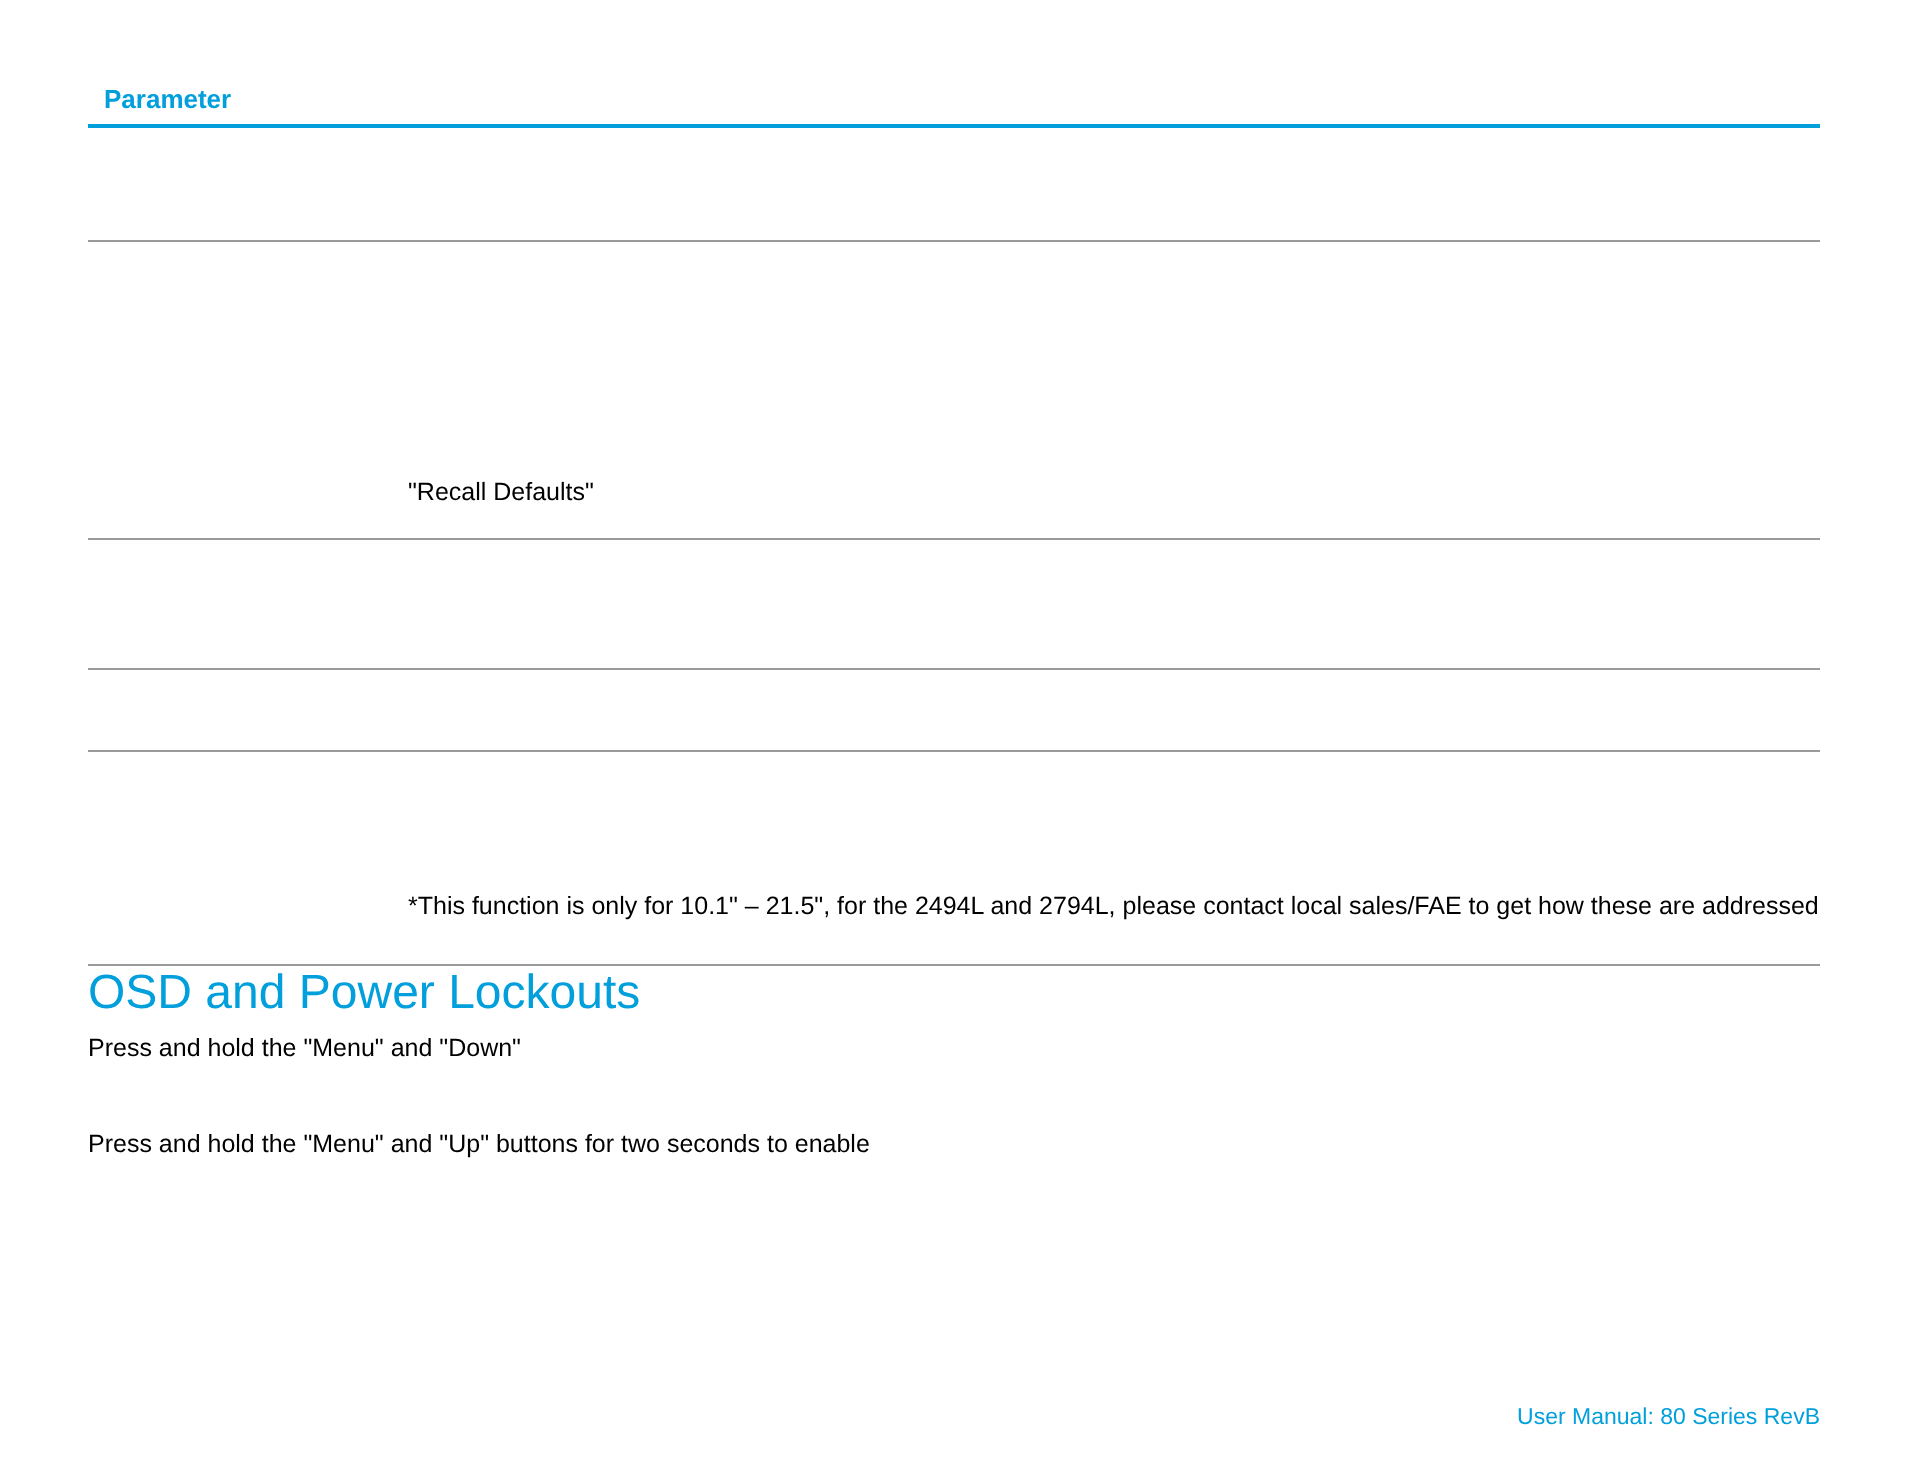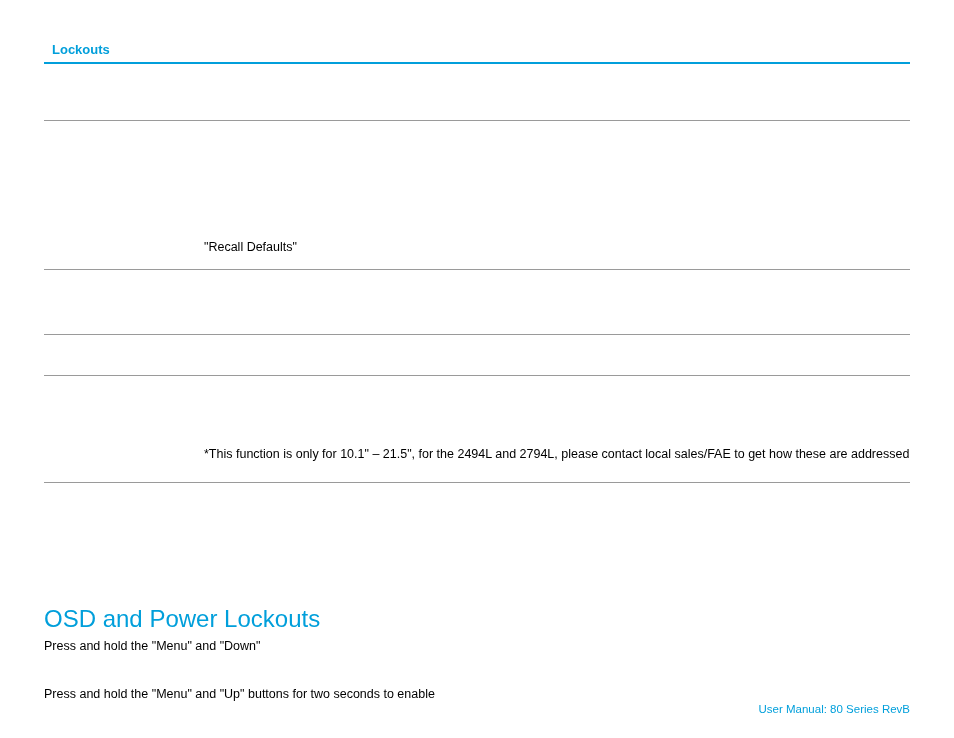--- a/index.html
+++ b/index.html
@@ -55,21 +55,20 @@
       padding-left: 0;
     }
     .footnote-text {
       font-size: 12.5px;
       color: #000;
     }
     .section-heading {
       font-size: 24px;
       font-weight: 300;
       color: #019fdb;
-      margin-top: 122px;
       margin-bottom: 6px;
       font-family: 'Segoe UI Light', 'Helvetica Neue', Arial, sans-serif;
     }
     .body-text {
       font-size: 12.5px;
       color: #000;
       margin-bottom: 4px;
     }
     .body-para2 {
       margin-top: 34px;
@@ -82,21 +81,21 @@
       font-size: 11.5px;
       color: #019fdb;
       line-height: 1.5;
     }
   </style>
 </head>
 <body>
 
 <div class="table-container">
   <div class="table-header">
-    <div class="col-param">Lockouts</div>
+    <div class="col-param">Parameter</div>
   </div>
   <div class="divider-blue"></div>
 
   <div class="row row-tall1"></div>
   <div class="divider-grey"></div>
 
   <div class="row row-tall2">
     <div class="col-param"></div>
     <div class="col-adjust">
       <span class="cell-text">"Recall Defaults"</span>

